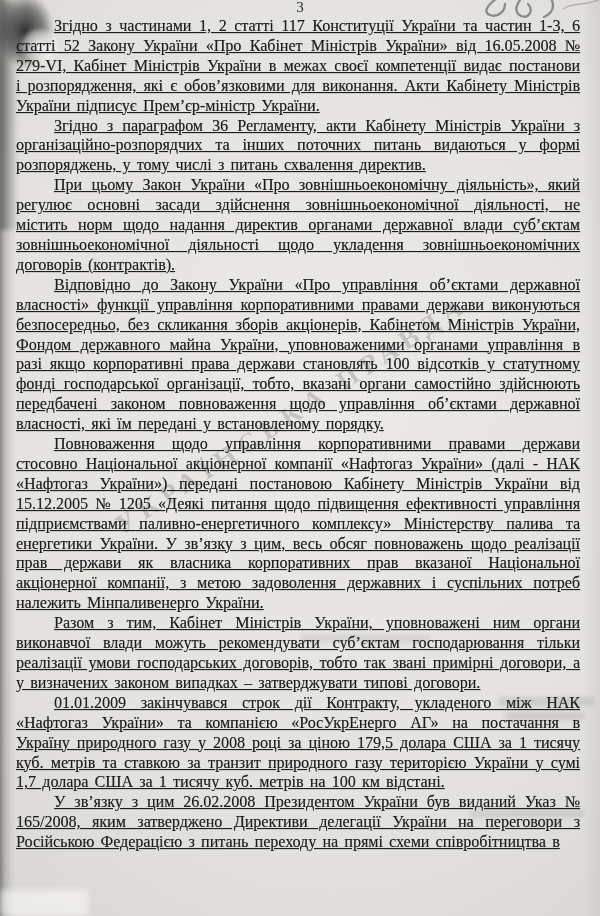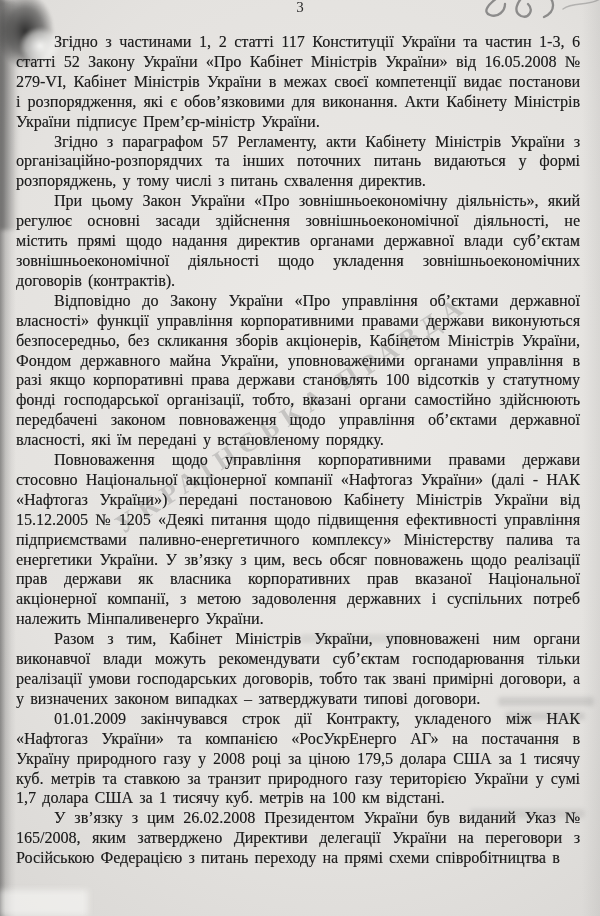--- a/index.html
+++ b/index.html
@@ -60,25 +60,26 @@
   }
 
   .page-number {
     position:absolute; top:-1px; left:50%; transform:translateX(-50%);
     font-size:15px; color:#2c2c2c;
   }
 
   .handwritten { position:absolute; left:468px; top:-6px; }
 
   .doc-body {
-    position:absolute; left:16px; right:20px; top:32px;
+    position:absolute; left:16px; right:20px; top:16px;
     color:var(--ink,#1d1d1d);
     font-size:16px; line-height:19.9px;
     text-align:justify;
     text-shadow:0.3px 0.3px 0 rgba(25,25,25,0.45);
+    text-decoration:underline;
   }
   .doc-body p { margin:0; text-indent:38px; word-spacing:0.14em; }
 </style>
 </head>
 <body>
 
 <div class="page" style="--paper: #eceae7; --ink: #1d1d1d; --watermark: #8f8f8f; --edge-shadow: #2e2e2e;">
 
   <div class="left-shadow"></div>
   <div class="left-shadow-top"></div>
@@ -99,22 +100,22 @@
     <g fill="none" stroke="#6f6f6f" stroke-width="2.3" stroke-linecap="round" opacity="0.75">
       <path d="M 32 2 C 20 10, 14 18, 22 21 C 30 24, 37 17, 37 10"></path>
       <path d="M 58 0 C 48 8, 45 18, 53 22 C 61 25, 66 16, 60 10"></path>
       <path d="M 76 0 C 87 4, 89 17, 76 23"></path>
       <path d="M 95 15 C 106 7, 118 13, 132 5" stroke-width="1.4" opacity="0.55"></path>
     </g>
   </svg>
 
   <div class="doc-body">
       <p>Згідно з частинами 1, 2 статті 117 Конституції України та частин 1-3, 6 статті 52 Закону України «Про Кабінет Міністрів України» від 16.05.2008 № 279-VI, Кабінет Міністрів України в межах своєї компетенції видає постанови і розпорядження, які є обов’язковими для виконання. Акти Кабінету Міністрів України підписує Прем’єр-міністр України.</p>
-      <p>Згідно з параграфом 57 Регламенту, акти Кабінету Міністрів України з організаційно-розпорядчих та інших поточних питань видаються у формі розпоряджень, у тому числі з питань схвалення директив.</p>
-      <p>При цьому Закон України «Про зовнішньоекономічну діяльність», який регулює основні засади здійснення зовнішньоекономічної діяльності, не містить прямі щодо надання директив органами державної влади суб’єктам зовнішньоекономічної діяльності щодо укладення зовнішньоекономічних договорів (контрактів).</p>
+      <p>Згідно з параграфом 36 Регламенту, акти Кабінету Міністрів України з організаційно-розпорядчих та інших поточних питань видаються у формі розпоряджень, у тому числі з питань схвалення директив.</p>
+      <p>При цьому Закон України «Про зовнішньоекономічну діяльність», який регулює основні засади здійснення зовнішньоекономічної діяльності, не містить норм щодо надання директив органами державної влади суб’єктам зовнішньоекономічної діяльності щодо укладення зовнішньоекономічних договорів (контрактів).</p>
       <p>Відповідно до Закону України «Про управління об’єктами державної власності» функції управління корпоративними правами держави виконуються безпосередньо, без скликання зборів акціонерів, Кабінетом Міністрів України, Фондом державного майна України, уповноваженими органами управління в разі якщо корпоративні права держави становлять 100 відсотків у статутному фонді господарської організації, тобто, вказані органи самостійно здійснюють передбачені законом повноваження щодо управління об’єктами державної власності, які їм передані у встановленому порядку.</p>
       <p>Повноваження щодо управління корпоративними правами держави стосовно Національної акціонерної компанії «Нафтогаз України» (далі - НАК «Нафтогаз України») передані постановою Кабінету Міністрів України від 15.12.2005 № 1205 «Деякі питання щодо підвищення ефективності управління підприємствами паливно-енергетичного комплексу» Міністерству палива та енергетики України. У зв’язку з цим, весь обсяг повноважень щодо реалізації прав держави як власника корпоративних прав вказаної Національної акціонерної компанії, з метою задоволення державних і суспільних потреб належить Мінпаливенерго України.</p>
       <p>Разом з тим, Кабінет Міністрів України, уповноважені ним органи виконавчої влади можуть рекомендувати суб’єктам господарювання тільки реалізації умови господарських договорів, тобто так звані примірні договори, а у визначених законом випадках – затверджувати типові договори.</p>
       <p>01.01.2009 закінчувався строк дії Контракту, укладеного між НАК «Нафтогаз України» та компанією «РосУкрЕнерго АГ» на постачання в Україну природного газу у 2008 році за ціною 179,5 долара США за 1 тисячу куб. метрів та ставкою за транзит природного газу територією України у сумі 1,7 долара США за 1 тисячу куб. метрів на 100 км відстані.</p>
       <p>У зв’язку з цим 26.02.2008 Президентом України був виданий Указ № 165/2008, яким затверджено Директиви делегації України на переговори з Російською Федерацією з питань переходу на прямі схеми співробітництва в</p>
     </div>
 
 </div>
 
 </body></html>

